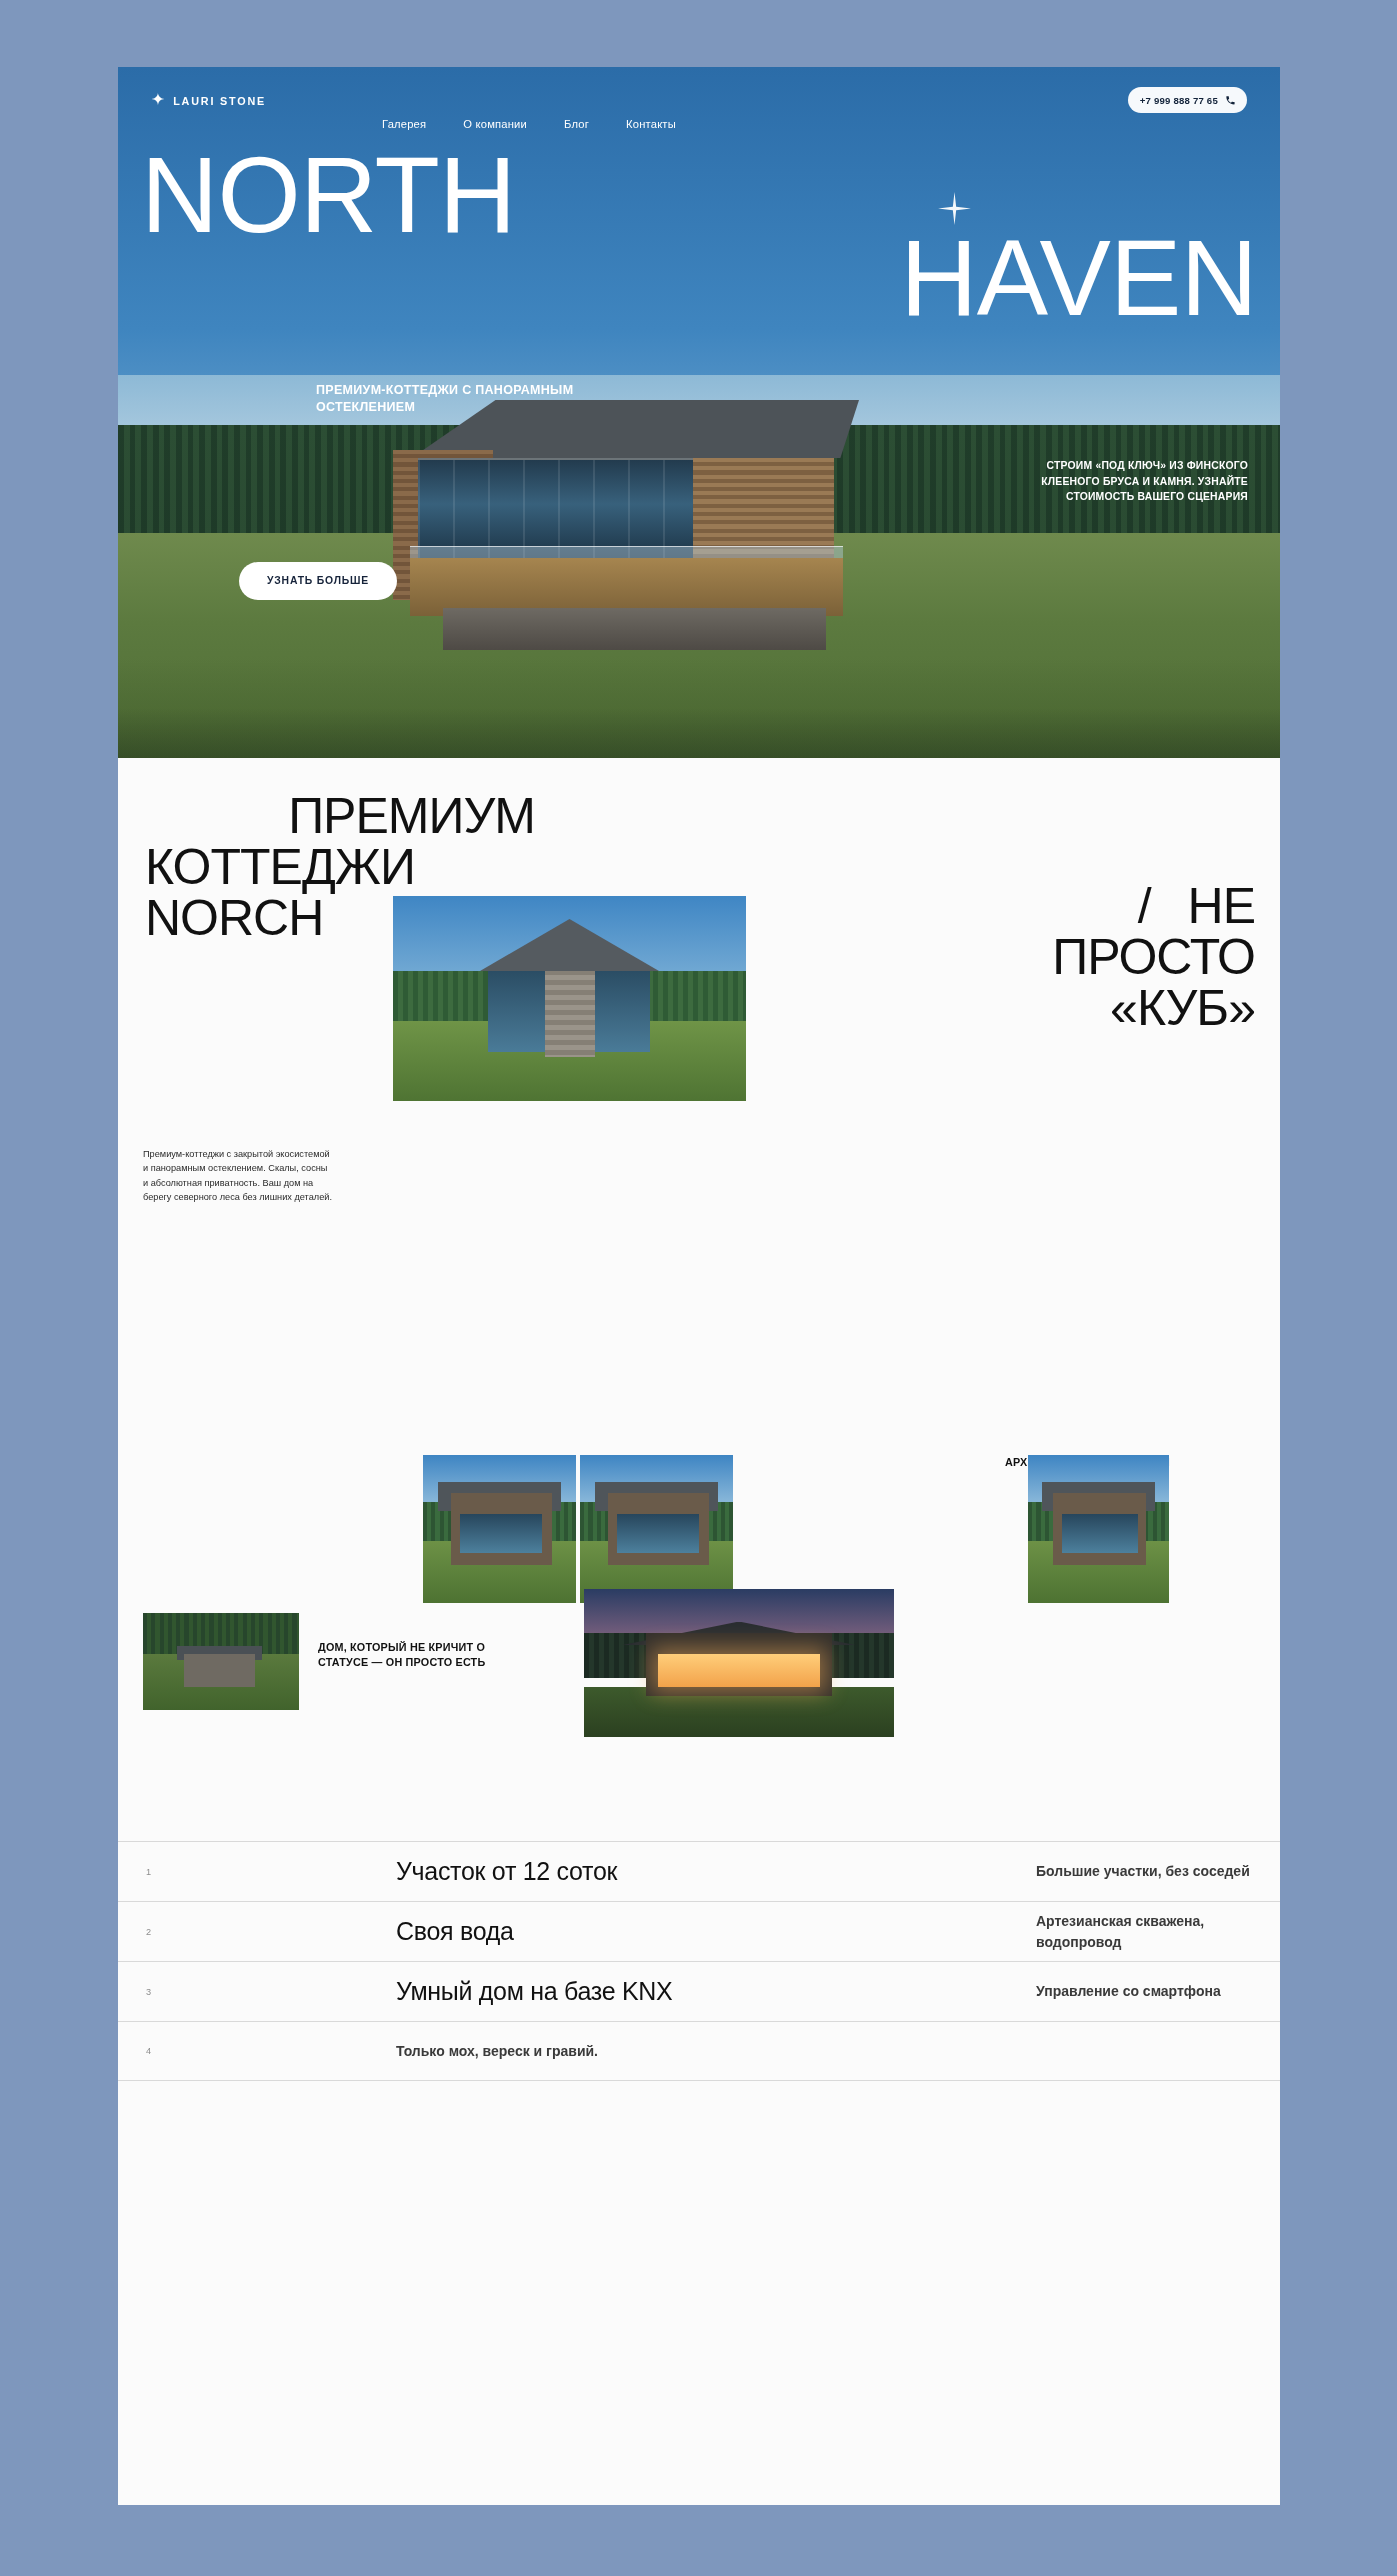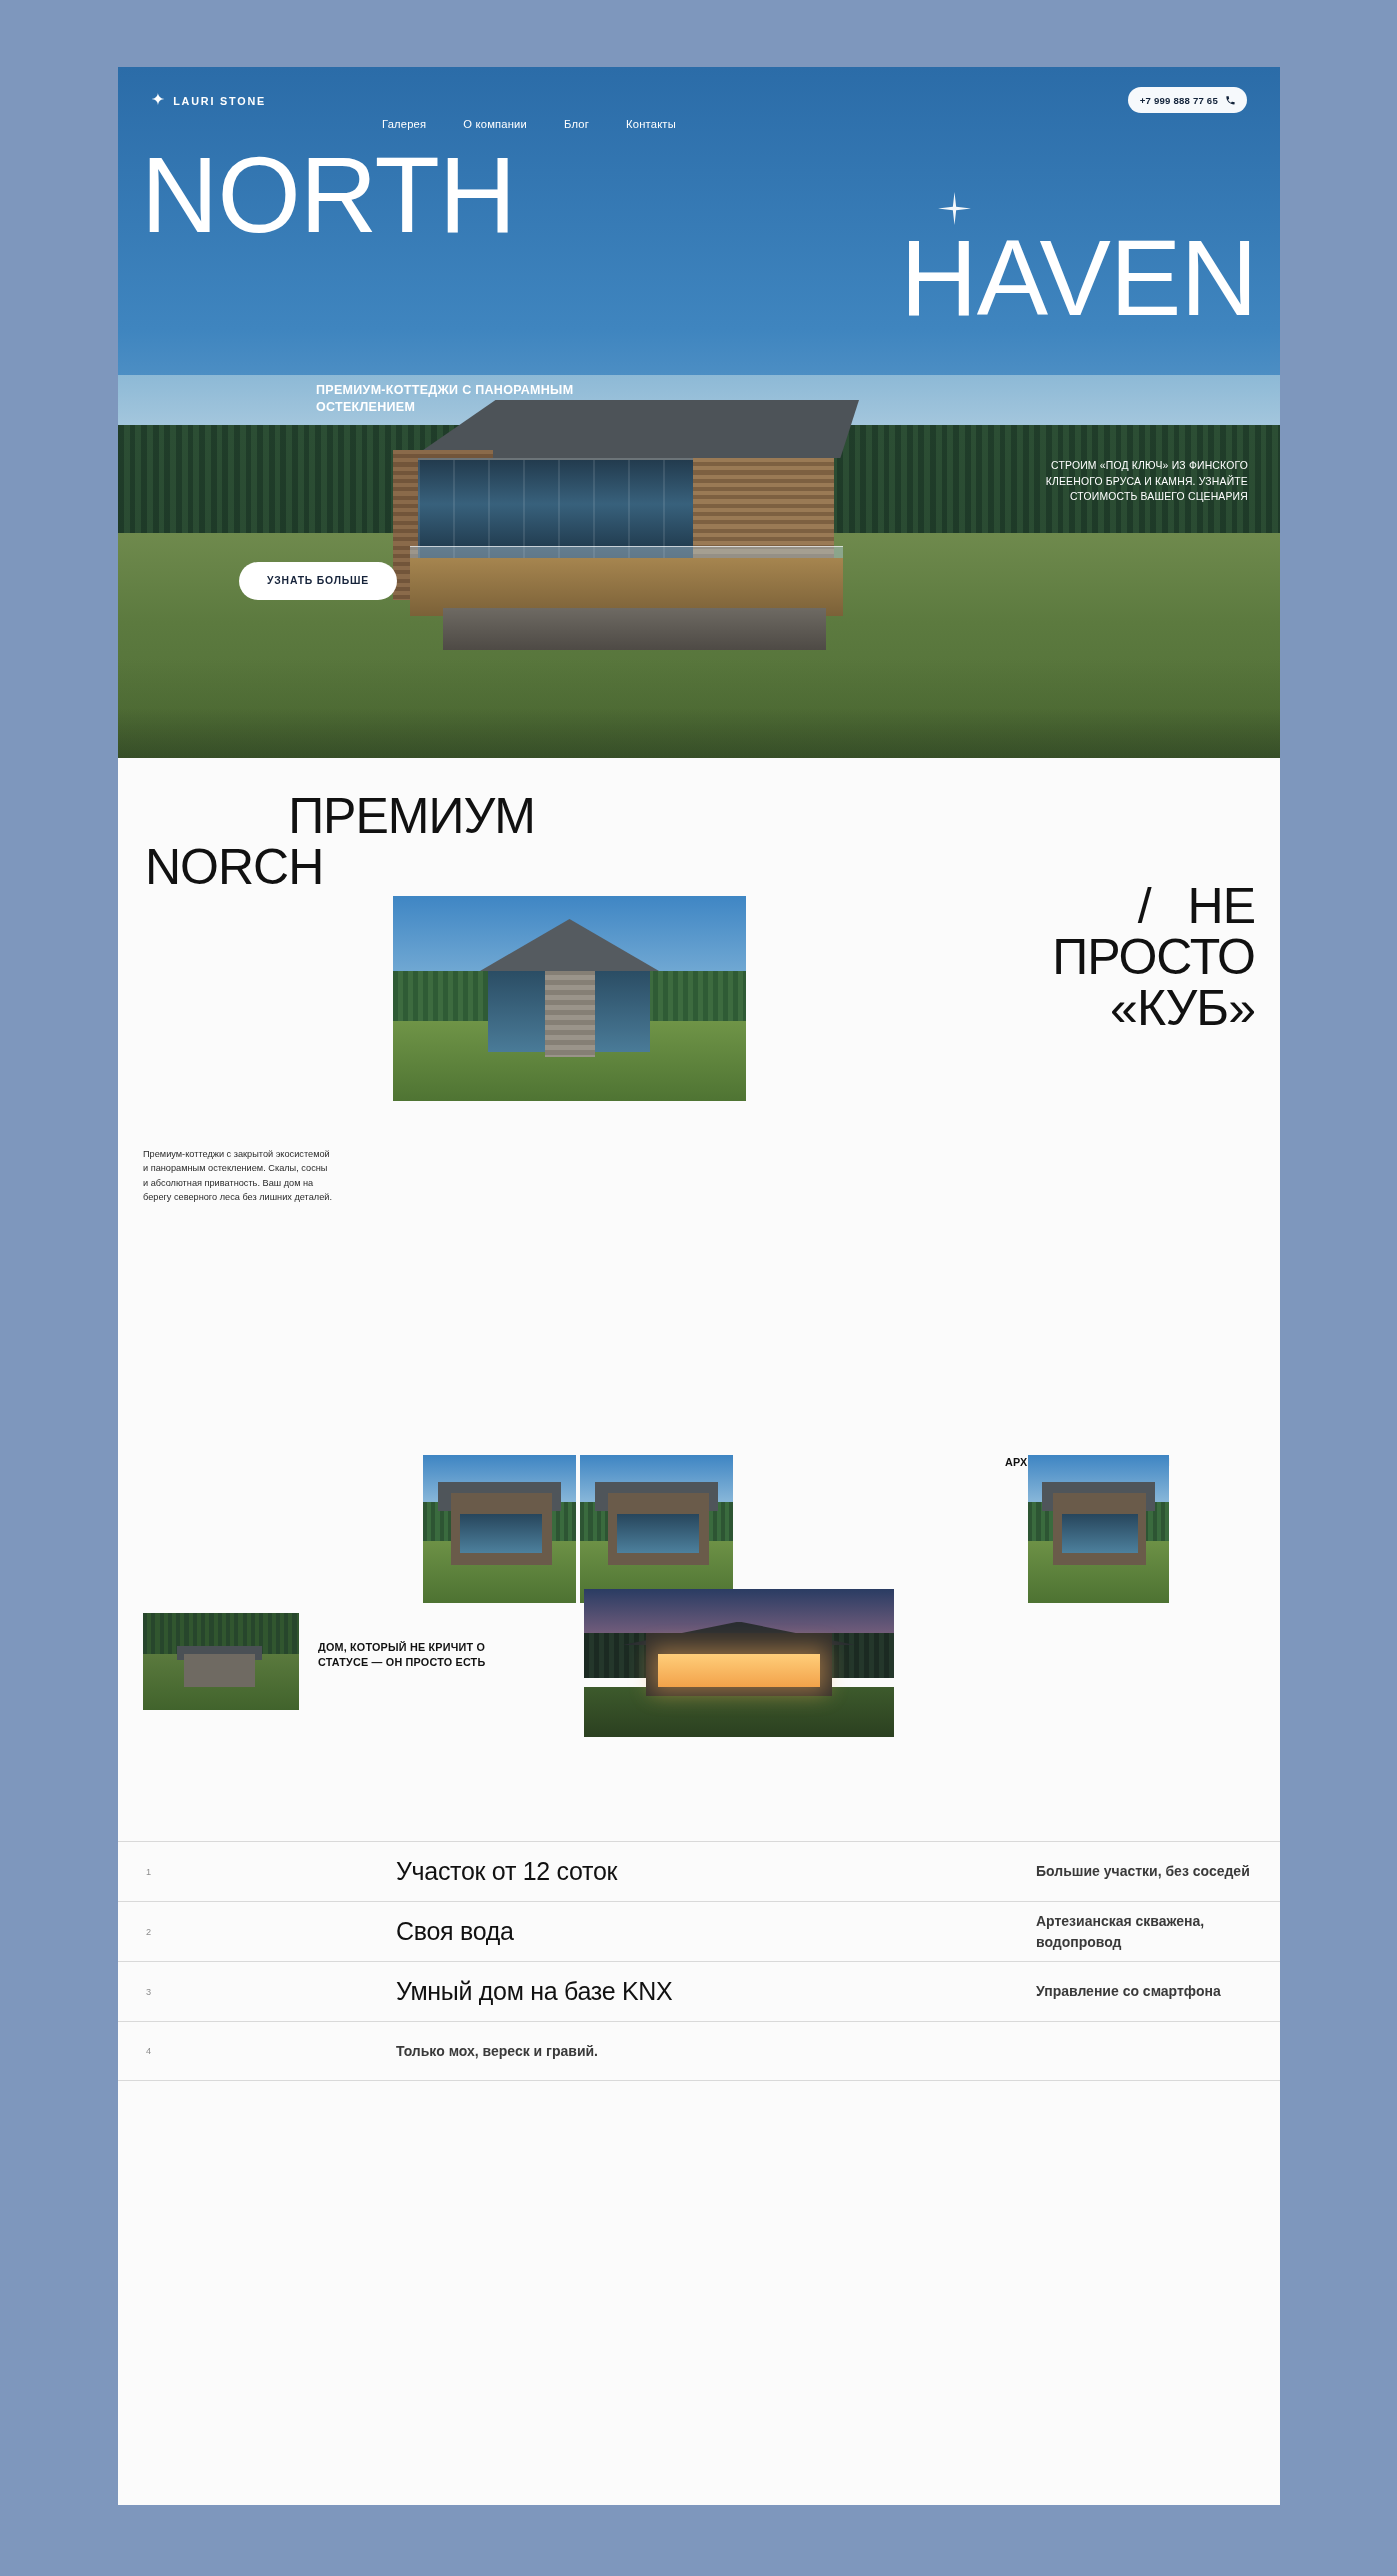--- a/index.html
+++ b/index.html
@@ -128,21 +128,21 @@
     font-size:107px; line-height:.92; color:#fff; font-weight:400;
     letter-spacing:-0.8px; z-index:5;
   }
   .hero-sub {
     position:absolute; left:198px; top:315px;
     color:#fff; font-size:12.5px; font-weight:700; line-height:1.35;
     letter-spacing:0.3px; z-index:5; max-width: 275px;
   }
   .hero-right-text {
     position:absolute; right:32px; top:391px;
-    color:#fff; font-size:10.4px; font-weight:400; line-height:1.5;
+    color:#fff; font-size:10.4px; font-weight:700; line-height:1.5;
     text-align:right; letter-spacing:0.2px; z-index:5; width: 208px;
   }
   .hero-btn {
     position:absolute; left:121px; top:495px;
     background:#fff; color:#16233a;
     font-size:10.4px; font-weight:700; letter-spacing:0.8px;
     padding:13.3px 28px; border-radius:21.6px; border:none; cursor:pointer;
     z-index:5;
   }
   .sparkle {
@@ -291,20 +291,21 @@
     <h1 class="hero-title-1">NORTH</h1>
     <h1 class="hero-title-2">HAVEN</h1>
     <p class="hero-sub">ПРЕМИУМ-КОТТЕДЖИ С ПАНОРАМНЫМ ОСТЕКЛЕНИЕМ</p>
     <p class="hero-right-text">СТРОИМ «ПОД КЛЮЧ» ИЗ ФИНСКОГО КЛЕЕНОГО БРУСА И КАМНЯ. УЗНАЙТЕ СТОИМОСТЬ ВАШЕГО СЦЕНАРИЯ</p>
     <button class="hero-btn">УЗНАТЬ БОЛЬШЕ</button>
   </section>
 
   <section class="sec2">
     <div class="s2-title">
       <span class="l1">ПРЕМИУМ</span>
+      <span class="l2">КОТТЕДЖИ</span>
       <span class="l3">NORCH</span>
     </div>
 
     <div class="s2-right">
       <div>
         <span class="dash">/</span><span>НЕ</span>
       </div>
       <div>ПРОСТО</div>
       <div>«КУБ»</div>
     </div>

